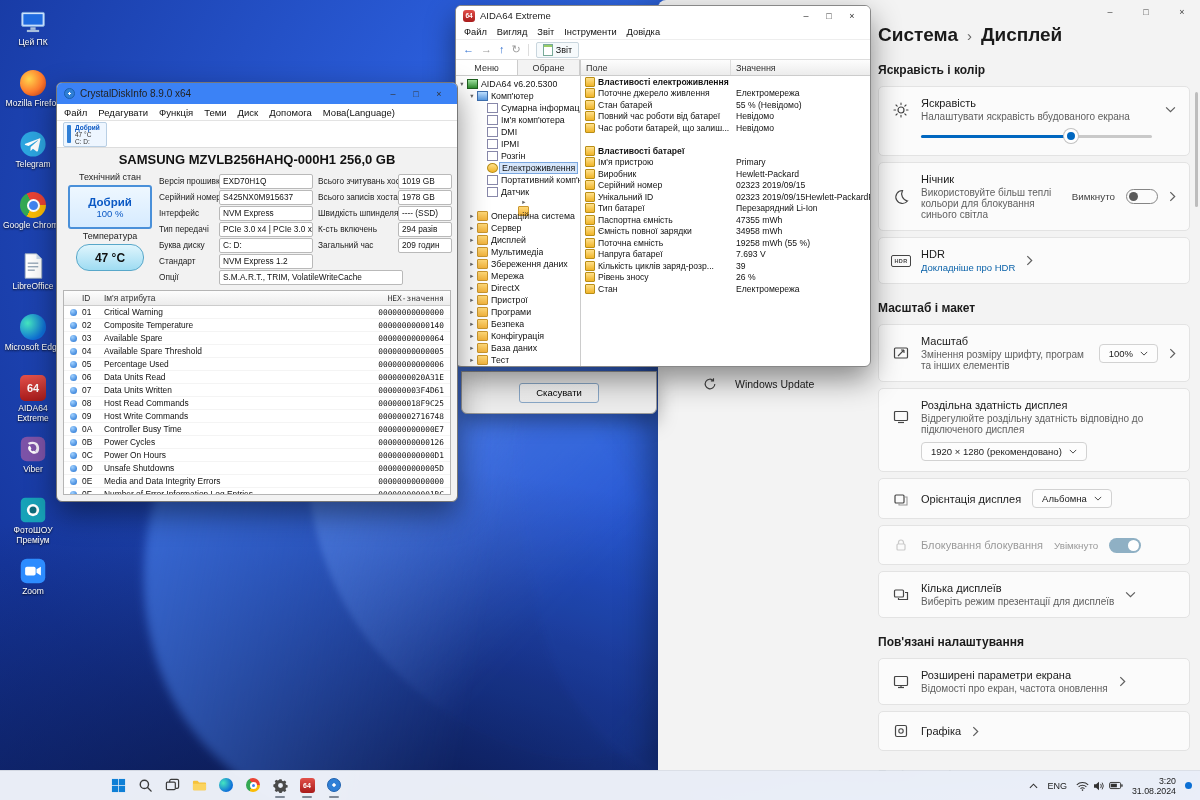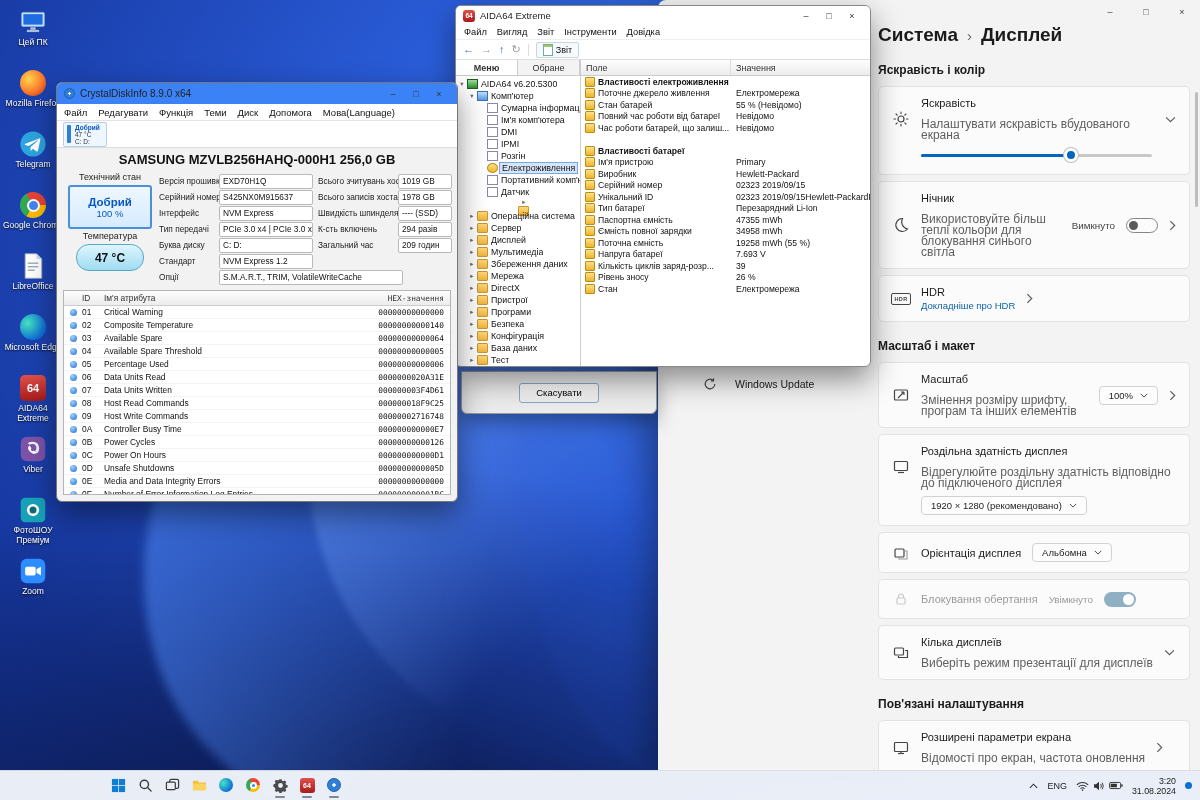--- a/index.html
+++ b/index.html
@@ -78,21 +78,21 @@
   .aida-tools{height:19px;border-top:1px solid #eee;border-bottom:1px solid #ddd;display:flex;align-items:center;gap:7px;padding:0 7px}
   .tool{color:#2f6fd0;font-size:11px;line-height:11px;cursor:pointer}
   .tool.gray{color:#999}
   .tsep{width:1px;height:12px;background:#ddd}
   .report-btn{display:flex;align-items:center;gap:3px;border:1px solid #c9d6de;background:#f6fafc;border-radius:2px;padding:1px 6px;font-size:9px;cursor:pointer}
   .ric{width:8px;height:10px;background:#fff;border:1px solid #7a9;box-shadow:inset 0 2px 0 #9c6}
   .aida-body{display:flex;height:calc(100% - 52px)}
   .aida-left{width:124px;border-right:1px solid #ccc;display:flex;flex-direction:column}
   .aida-tabs{height:15px;display:flex;border-bottom:1px solid #ccc;background:#f3f3f3;font-size:9px;flex:none}
   .atab{flex:1;display:flex;align-items:center;justify-content:center;border-right:1px solid #ccc;color:#333;cursor:pointer}
-  .atab.active{background:#fff;font-weight:bold}
+  .atab.active{background:#fff;font-weight:normal}
   .tree{flex:1;overflow:hidden;padding-top:2px}
   .titem{display:flex;align-items:center;height:12px;white-space:nowrap;font-size:8.8px;cursor:pointer}
   .titem .tw{width:8px;font-size:6.5px;color:#666;text-align:center;flex:none}
   .ticon{width:9px;height:8px;margin:0 3px 0 1px;flex:none;display:inline-block}
   .ti-folder{background:linear-gradient(#ffd978,#f2b33d);border:1px solid #c9962e;border-radius:1px}
   .ti-page{background:#fff;border:1px solid #88a}
   .ti-comp{background:linear-gradient(#bfe0ff,#5a9ae0);border:1px solid #3f6fae}
   .ti-power{background:linear-gradient(#ffe08a,#f0b429);border:1px solid #b98e17;border-radius:50%}
   .ti-app{background:linear-gradient(#9fe29f,#2e8b2e);border:1px solid #1e5e1e}
   .titem .tlbl{overflow:hidden}
@@ -122,21 +122,21 @@
   .set-title{font-size:19px;color:#1a1a1a;display:flex;gap:9px;align-items:center;margin-bottom:10px;font-weight:600}
   .set-title .sep{color:#666;font-size:15px;font-weight:400}
   .sec-h{font-size:12px;font-weight:bold;color:#1b1b1b;margin:17px 0 9px}
   .card{background:#fbfbfb;border:1px solid #e3e3e3;border-radius:5px;margin-bottom:6px;padding:10px 13px;display:flex;align-items:center;gap:11px}
   .card.col{flex-direction:column;align-items:stretch;gap:7px}
   .card .row{display:flex;align-items:center;gap:11px}
   .cicon{width:18px;height:18px;flex:none;display:flex;align-items:center;justify-content:center}
   .cicon svg{width:16px;height:16px}
   .ctext{flex:1;min-width:0}
   .ct{font-size:11px;color:#1b1b1b}
-  .cs{font-size:12px;color:#5f5f5f;margin-top:10px;line-height:11px}
+  .cs{font-size:10px;color:#5f5f5f;margin-top:2px;line-height:11px}
   .clink{font-size:9.5px;color:#0a62a9;margin-top:2px;cursor:pointer}
   .cval{font-size:9.8px;color:#444;white-space:nowrap}
   .chev{color:#5f5f5f;display:flex;align-items:center;flex:none;cursor:pointer}
   .toggle{width:32px;height:15px;border-radius:8px;position:relative;flex:none;cursor:pointer;box-sizing:border-box}
   .toggle.off{border:1px solid #858585;background:transparent}
   .toggle.off::after{content:"";position:absolute;left:2px;top:2px;width:9px;height:9px;border-radius:50%;background:#5a5a5a}
   .toggle.on{background:#8fb0c4}
   .toggle.on::after{content:"";position:absolute;right:2px;top:2px;width:11px;height:11px;border-radius:50%;background:#fff}
   .dd{border:1px solid #d2d2d2;background:#fdfdfd;border-radius:4px;padding:3px 9px;font-size:9.5px;color:#222;display:flex;align-items:center;gap:7px;white-space:nowrap;cursor:pointer;flex:none}
   .dd.below{align-self:flex-start;margin-left:29px}
@@ -419,21 +419,21 @@
           </div>
           <div class="card disabled">
             <div class="row">
               <span class="cicon">
                 <svg viewBox="0 0 16 16">
                   <rect x="4" y="7" width="8" height="6" rx="1" fill="none" stroke="#9a9a9a" stroke-width="1.2"></rect>
                   <path d="M5.5 7V5.5a2.5 2.5 0 0 1 5 0V7" fill="none" stroke="#9a9a9a" stroke-width="1.2"></path>
                 </svg>
               </span>
               <div class="ctext">
-                <div class="ct">Блокування обертання</div>
+                <div class="ct">Блокування блокування</div>
               </div>
               <span class="cval">Увімкнуто</span>
               <span class="toggle on"></span>
             </div>
           </div>
           <div class="card">
             <div class="row">
               <span class="cicon">
                 <svg viewBox="0 0 16 16">
                   <rect x="1.5" y="3" width="9" height="7" rx="1" fill="none" stroke="#454545" stroke-width="1.2"></rect>

